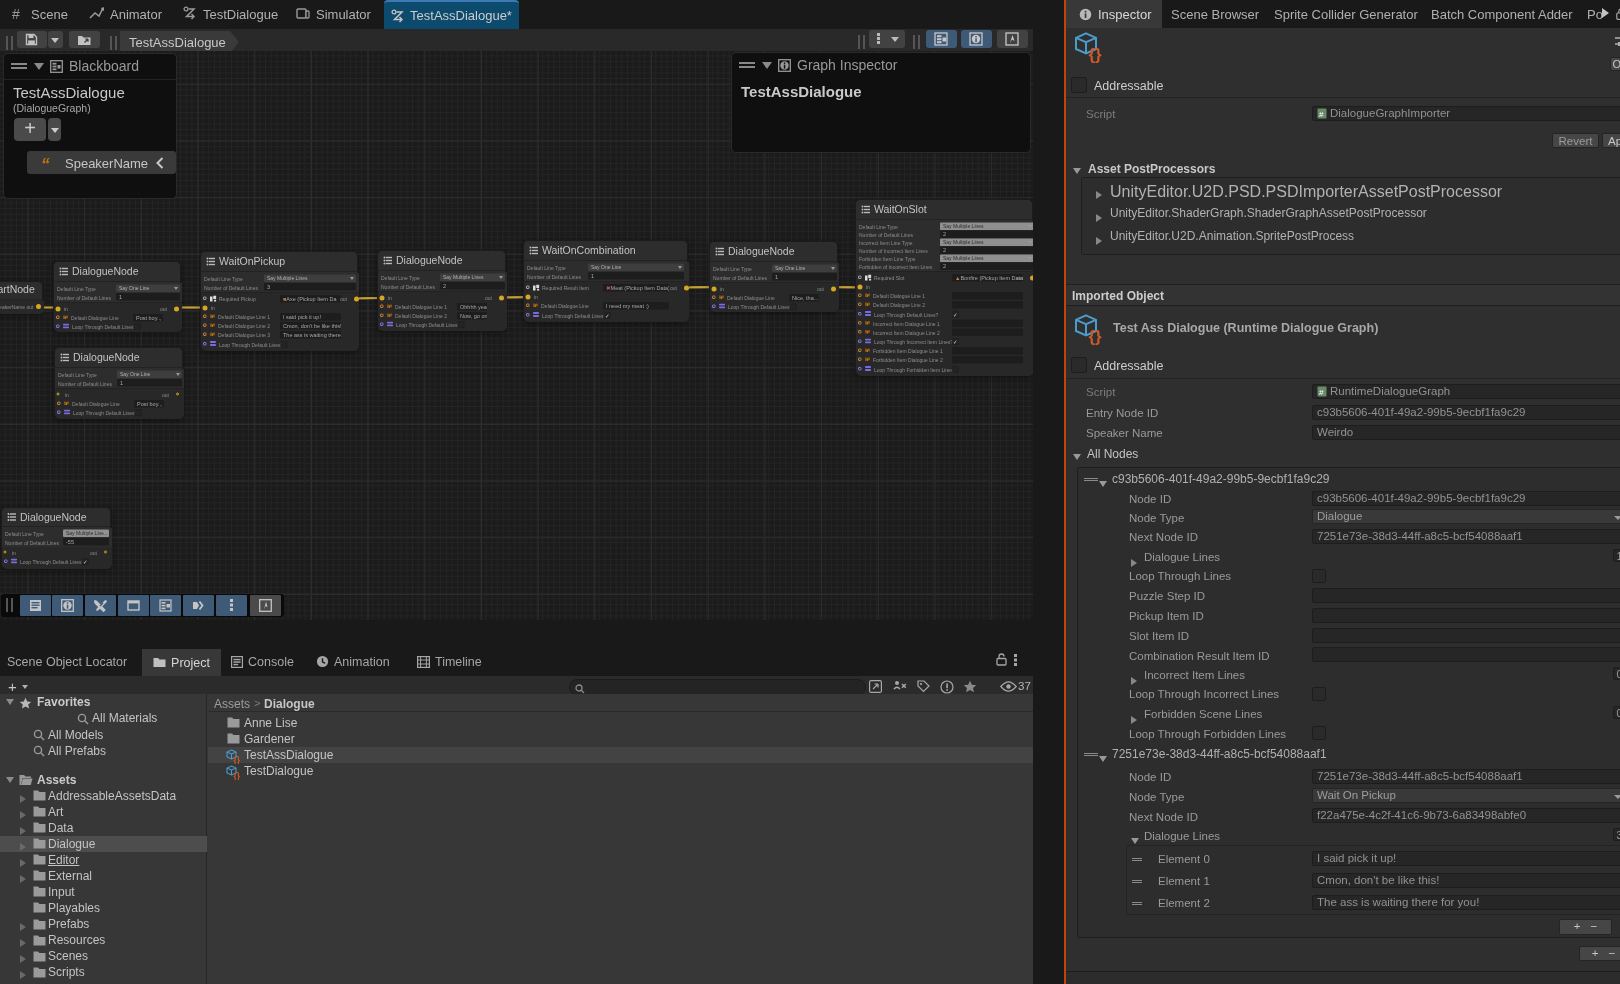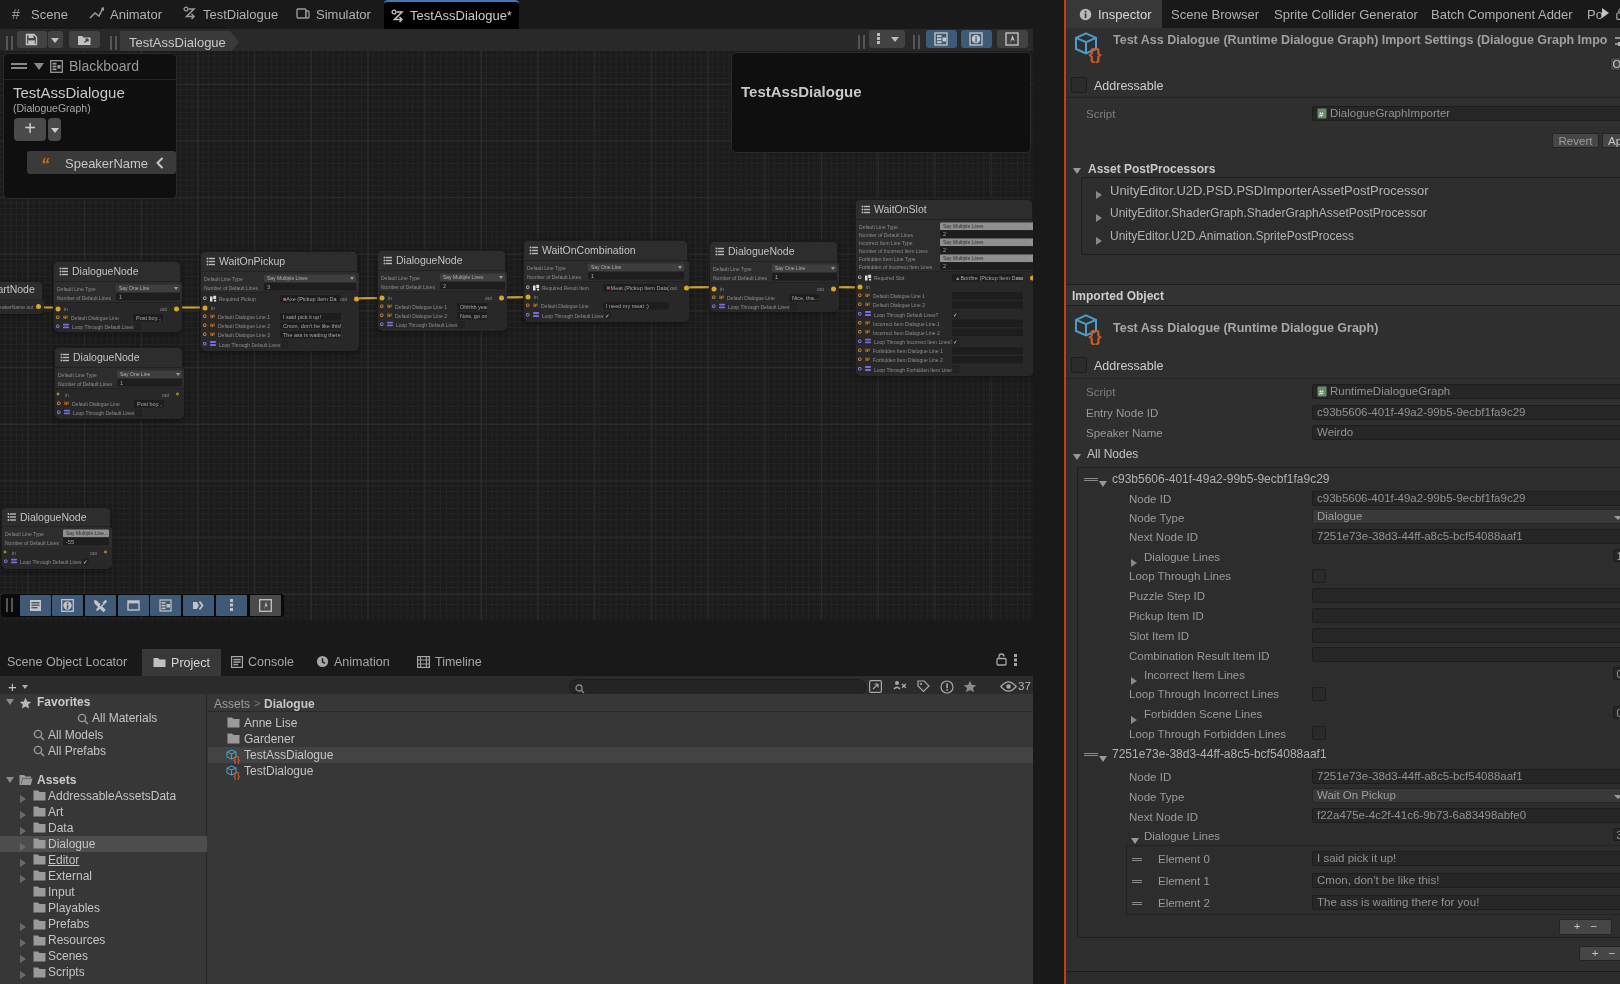--- a/index.html
+++ b/index.html
@@ -3,21 +3,21 @@
 <meta charset="utf-8">
 <style>
 *{margin:0;padding:0;box-sizing:border-box;}
 html,body{width:1620px;height:984px;overflow:hidden;background:#191919;font-family:"Liberation Sans",sans-serif;}
 .abs{position:absolute;}
 #stage{position:relative;width:1620px;height:984px;background:#191919;}
 
 #ltabs{left:0;top:0;width:1033px;height:29px;background:#191919;}
 .ltab{position:absolute;top:0;height:29px;display:flex;align-items:center;font-size:13px;color:#b2b2b2;}
 .ltab .ic{margin-right:6px;display:inline-block;}
-#atab{position:absolute;left:384px;top:0;width:135px;height:29px;background:#000000;border-top:2px solid #3e79b7;border-radius:4px 4px 0 0;display:flex;align-items:center;justify-content:center;font-size:13px;color:#cccccc;}
+#atab{position:absolute;left:384px;top:0;width:135px;height:29px;background:#0c4a6e;border-top:2px solid #3e79b7;border-radius:4px 4px 0 0;display:flex;align-items:center;justify-content:center;font-size:13px;color:#cccccc;}
 
 #gtoolbar{left:0;top:29px;width:1033px;height:22px;background:#292929;}
 .tbtn{position:absolute;top:2px;height:17px;background:#424242;border-radius:3px;}
 .grip{position:absolute;width:7px;height:14px;border-left:2px solid #555;border-right:2px solid #555;}
 
 #graph{left:0;top:51px;width:1033px;height:569px;background-color:#1b1b1b;
 background-image:
  linear-gradient(90deg,#2d2d2d 1px,transparent 1px),
  linear-gradient(180deg,#2d2d2d 1px,transparent 1px),
  linear-gradient(90deg,#242424 1px,transparent 1px),
@@ -562,20 +562,26 @@
       <div style="position:absolute;left:23px;top:97px;width:149px;height:23px;background:#3a3a3a;border-radius:3px;">
         <span style="position:absolute;left:14px;top:4px;color:#c8720f;font-size:17px;font-weight:bold;font-style:italic;">“</span>
         <span style="position:absolute;left:38px;top:5px;color:#c6c6c6;font-size:13px;">SpeakerName</span>
         <svg width="8" height="12" viewBox="0 0 8 12" style="position:absolute;right:12px;top:6px;">
             <path d="M6.5 1 L1.5 6 L6.5 11" stroke="#c8c8c8" stroke-width="2" fill="none"></path>
           </svg>
       </div>
     </div>
 
     <div class="fpanel" style="left:731px;top:1px;width:300px;height:101px;">
+      <div class="ptitle"><span style="display:inline-block;width:16px;border-top:2px solid #888;border-bottom:2px solid #888;height:6px;margin-right:7px;"></span><span style="width:0;height:0;border:5px solid transparent;border-top:7px solid #8a8a8a;margin:5px 6px 0 0;"></span><svg width="13" height="13" viewBox="0 0 13 13" style="margin-right:6px">
+            <rect x="0.7" y="0.7" width="11.6" height="11.6" stroke="#999" stroke-width="1.3" fill="none"></rect>
+            <circle cx="6.5" cy="6.5" r="4.2" fill="#999"></circle>
+            <rect x="5.8" y="3.4" width="1.5" height="1.5" fill="#0f0f0f"></rect>
+            <rect x="5.8" y="5.7" width="1.5" height="4" fill="#0f0f0f"></rect>
+          </svg>Graph Inspector</div>
       <div style="position:absolute;left:9px;top:30px;font-size:15px;font-weight:bold;color:#c9c9c9;">TestAssDialogue</div>
     </div>
 
     <div style="position:absolute;left:1px;top:543px;width:283px;height:23px;background:#0a0a0a;border-radius:3px;">
       <div class="grip" style="left:5px;top:4px;"></div>
       <div class="mtb" style="left:19px;">
           <svg width="13" height="13" viewBox="0 0 13 13">
             <rect x="1" y="1" width="11" height="11" fill="#c4c4c4"></rect>
             <rect x="2.5" y="3" width="8" height="1.4" fill="#3e5a77"></rect>
             <rect x="2.5" y="5.5" width="8" height="1.4" fill="#3e5a77"></rect>
@@ -859,21 +865,20 @@
           <rect x="0.8" y="5" width="8.4" height="6.3" rx="1" stroke="#a6a6a6" stroke-width="1.2" fill="none"></rect>
           <path d="M2.8 5 V3.2 A2.2 2.2 0 0 1 7.2 3.2" stroke="#a6a6a6" stroke-width="1.2" fill="none"></path>
         </svg>
       <div style="position:absolute;left:568px;top:8px;width:2.5px;height:2.5px;background:#a6a6a6;box-shadow:0 4.5px #a6a6a6,0 9px #a6a6a6;"></div>
     </div>
     <div id="ibody" style="position:absolute;left:0;top:28px;width:585px;height:956px;">
       <svg width="32" height="32" viewBox="0 0 16 16" style="position:absolute;left:8px;top:3px;">
           <path d="M6 1.2 L11 3.4 V9 L6 11.2 L1 9 V3.4 Z M1 3.4 L6 5.6 L11 3.4 M6 5.6 V11.2" stroke="#4a9ccc" stroke-width="1" fill="none"></path>
           <text x="7.2" y="14.6" font-size="8.5" font-weight="bold" fill="#cc5a2a">{}</text>
         </svg>
-      <div style="position:absolute;left:47px;top:5px;width:500px;height:16px;overflow:hidden;font-size:12.5px;font-weight:bold;color:#9f9f9f;white-space:nowrap;">Test Ass Dialogue (Runtime Dialogue Graph) Import Settings (Dialogue Graph Impo</div>
       <svg width="14" height="12" viewBox="0 0 14 12" style="position:absolute;left:549px;top:7px;">
           <path d="M0 3 H14 M0 9 H14" stroke="#b0b0b0" stroke-width="1.4"></path>
           <rect x="8" y="1" width="3" height="4" fill="#b0b0b0"></rect>
           <rect x="3" y="7" width="3" height="4" fill="#b0b0b0"></rect>
         </svg>
       <div style="position:absolute;left:569px;top:3px;width:2.5px;height:2.5px;background:#a6a6a6;box-shadow:0 4.5px #a6a6a6,0 9px #a6a6a6;"></div>
       <div class="ibtn" style="left:544px;top:29px;width:32px;height:14px;line-height:13px;font-size:11px;">Open</div>
       <div class="icb" style="left:5px;top:49px;width:16px;height:16px;"></div>
       <span style="position:absolute;left:28px;top:51px;font-size:12.5px;color:#cecece;">Addressable</span>
       <div style="position:absolute;left:0;top:69px;width:585px;border-top:1px solid #232323;"></div>
@@ -881,21 +886,21 @@
       <div class="ifield" style="left:246px;top:78px;width:330px;"><svg width="10" height="11" viewBox="0 0 10 11" style="vertical-align:-2px;margin-right:3px;">
             <rect x="0.5" y="0.5" width="9" height="10" rx="1" fill="#6a8a6a"></rect>
             <text x="2" y="8.5" font-size="8" fill="#fff">#</text>
           </svg>DialogueGraphImporter<span style="position:absolute;right:3px;top:1px;color:#8a8a8a;">⊙</span></div>
       <div class="ibtn" style="left:486px;top:105px;width:47px;height:15px;line-height:14px;color:#9c9c9c;">Revert</div>
       <div class="ibtn" style="left:536px;top:105px;width:41px;height:15px;line-height:14px;">Apply</div>
       <span style="position:absolute;left:7px;top:136px;"><i class="arrow-d" style="border-top-color:#999;"></i></span>
       <span style="position:absolute;left:22px;top:134px;font-size:12px;font-weight:bold;color:#c8c8c8;">Asset PostProcessors</span>
       <div style="position:absolute;left:15px;top:149px;width:561px;height:78px;background:#2d2d2d;border:1px solid #1e1e1e;border-radius:3px;"></div>
       <span style="position:absolute;left:30px;top:157px;"><i class="arrow-r" style="border-left-color:#888;"></i></span>
-      <span style="position:absolute;left:44px;top:155px;font-size:13px;color:#b2b2b2;">UnityEditor.U2D.PSD.PSDImporterAssetPostProcessor</span>
+      <span style="position:absolute;left:44px;top:155px;font-size:16px;color:#b2b2b2;">UnityEditor.U2D.PSD.PSDImporterAssetPostProcessor</span>
       <span style="position:absolute;left:30px;top:180px;"><i class="arrow-r" style="border-left-color:#888;"></i></span>
       <span style="position:absolute;left:44px;top:178px;font-size:12px;color:#b2b2b2;">UnityEditor.ShaderGraph.ShaderGraphAssetPostProcessor</span>
       <span style="position:absolute;left:30px;top:203px;"><i class="arrow-r" style="border-left-color:#888;"></i></span>
       <span style="position:absolute;left:44px;top:201px;font-size:12px;color:#b2b2b2;">UnityEditor.U2D.Animation.SpritePostProcess</span>
       <div style="position:absolute;left:0;top:256px;width:585px;height:22px;background:#333333;border-top:1px solid #1f1f1f;border-bottom:1px solid #1f1f1f;">
           <span style="position:absolute;left:6px;top:4px;font-size:12px;font-weight:bold;color:#cdcdcd;">Imported Object</span>
         </div>
       <svg width="32" height="32" viewBox="0 0 16 16" style="position:absolute;left:8px;top:285px;">
           <path d="M6 1.2 L11 3.4 V9 L6 11.2 L1 9 V3.4 Z M1 3.4 L6 5.6 L11 3.4 M6 5.6 V11.2" stroke="#4a9ccc" stroke-width="1" fill="none"></path>
           <text x="7.2" y="14.6" font-size="8.5" font-weight="bold" fill="#cc5a2a">{}</text>

